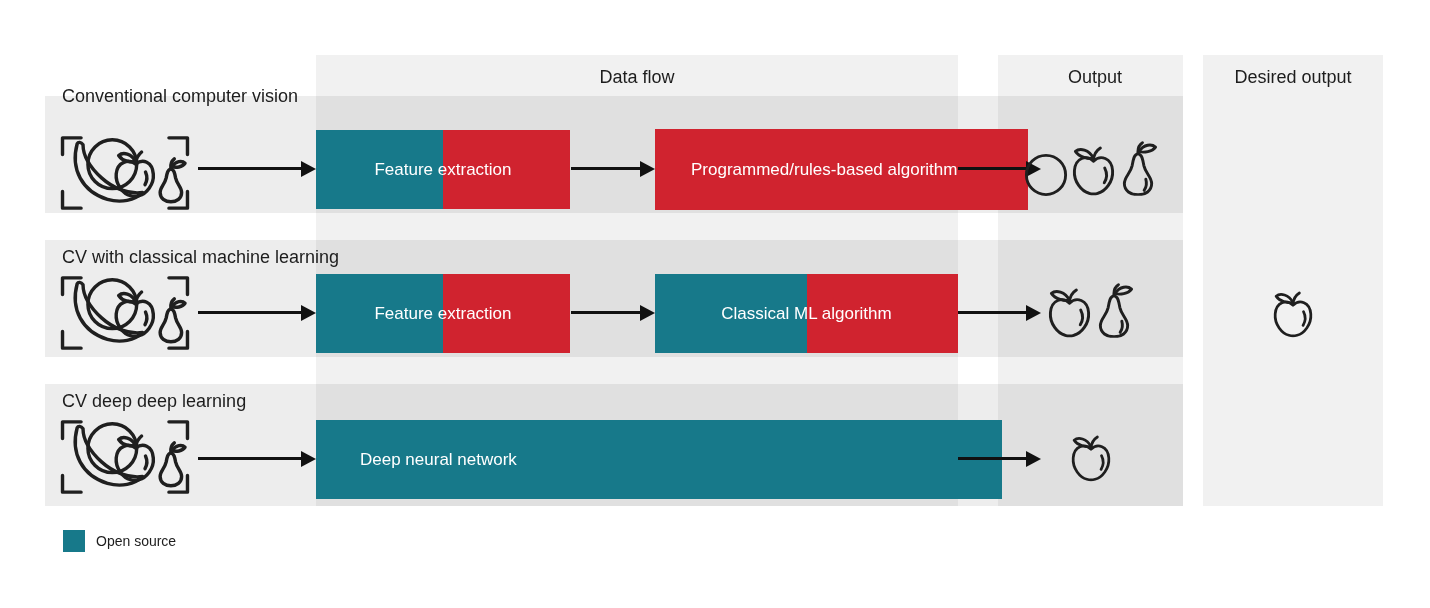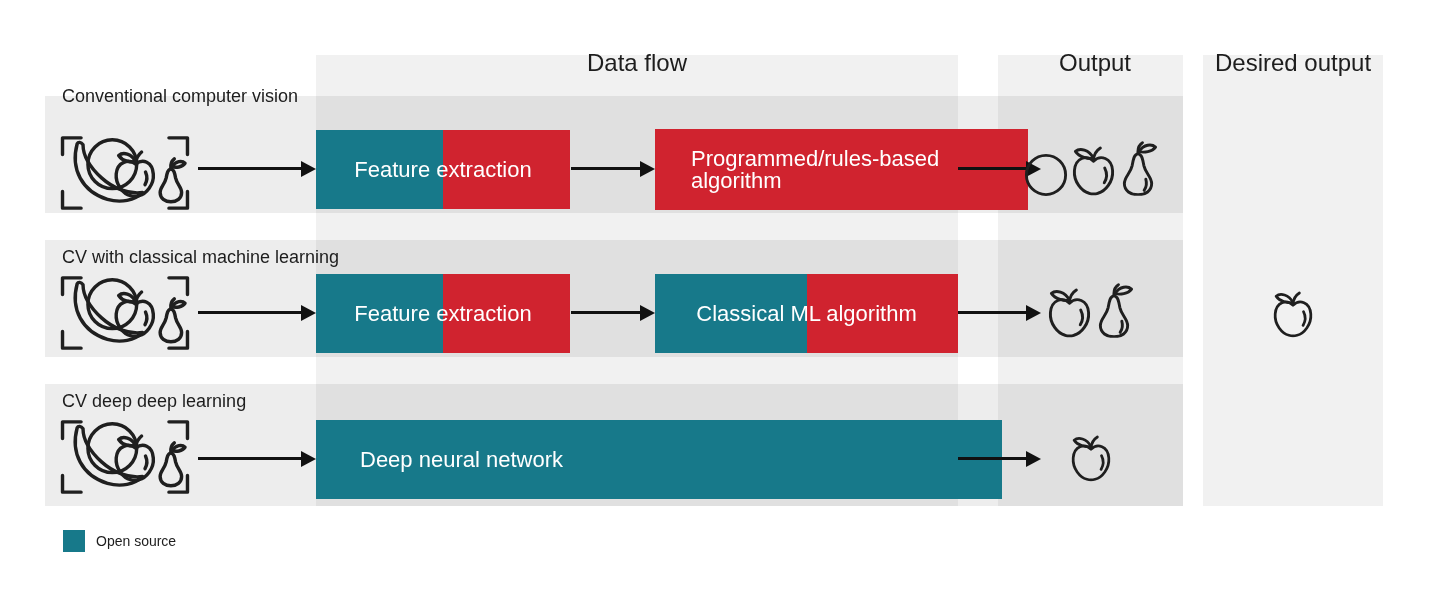--- a/index.html
+++ b/index.html
@@ -6,42 +6,42 @@
     --teal:#17798a; --red:#d0232f; --column:#f1f1f1; --row:rgba(0,0,0,0.07);
     --text:#1d1d1d; --box_text:#ffffff; --line:#111111; --stroke:#1f1f1f;
   }
   html,body{margin:0;padding:0;background:#ffffff;}
   .canvas{position:relative;width:1430px;height:608px;background:#ffffff;overflow:hidden;
           font-family:"Liberation Sans",sans-serif;color:var(--text);}
   .band{position:absolute;top:55px;height:451px;background:var(--column);}
   .band.dataflow{left:316px;width:642px;}
   .band.output{left:998px;width:185px;}
   .band.desired{left:1203px;width:180px;}
-  .col-header{position:absolute;top:43px;height:40px;display:flex;align-items:center;justify-content:center;
-              font-size:24px;color:var(--text);}
+  .col-header{position:absolute;top:57px;height:40px;display:flex;align-items:center;justify-content:center;
+              font-size:18px;color:var(--text);}
   .col-header.dataflow{left:316px;width:642px;}
   .col-header.output{left:998px;width:194px;}
   .col-header.desired{left:1203px;width:180px;}
   .row-band{position:absolute;left:45px;width:1138px;background:var(--row);}
   .row-band.r1{top:96px;height:117px;}
   .row-band.r2{top:240px;height:117px;}
   .row-band.r3{top:384px;height:122px;}
   .row-label{position:absolute;left:62px;font-size:18px;line-height:22px;color:var(--text);white-space:nowrap;}
   .row-label.r1{top:85px;} .row-label.r2{top:246px;} .row-label.r3{top:390px;}
   .photo{position:absolute;left:55px;width:140px;height:82px;}
   .photo.r1{top:132px;} .photo.r2{top:272px;} .photo.r3{top:416px;}
   .arrow{position:absolute;height:3px;background:var(--line);}
   .arrow::after{content:"";position:absolute;right:-15px;top:50%;transform:translateY(-50%);
                 border-left:15px solid var(--line);border-top:8px solid transparent;border-bottom:8px solid transparent;}
   .stage{position:absolute;display:flex;align-items:center;justify-content:center;overflow:hidden;}
   .segs{position:absolute;inset:0;display:flex;}
   .seg{flex:1;}
   .seg-open-source{background:var(--teal);}
   .seg-custom{background:var(--red);}
-  .stage-label{position:relative;z-index:2;color:var(--box_text);font-size:22px;line-height:22px;}
+  .stage-label{position:relative;z-index:2;color:var(--box_text);font-size:17px;line-height:22px;}
   .stage.text-left{justify-content:flex-start;}
   .stage.pad24{padding-left:36px;padding-right:34px;}
   .stage.pad44{padding-left:44px;}
   .fruits{position:absolute;display:flex;align-items:flex-end;justify-content:center;gap:3px;}
   .fruits.out1{left:998px;top:138px;width:185px;height:58px;}
   .fruits.out2{left:998px;top:282px;width:185px;height:56px;}
   .fruits.out3{left:998px;top:430px;width:185px;height:52px;}
   .fruits.des {left:1203px;top:282px;width:180px;height:56px;}
   .fruit{display:block;}
   .f-orange{width:44px;height:44px;}

